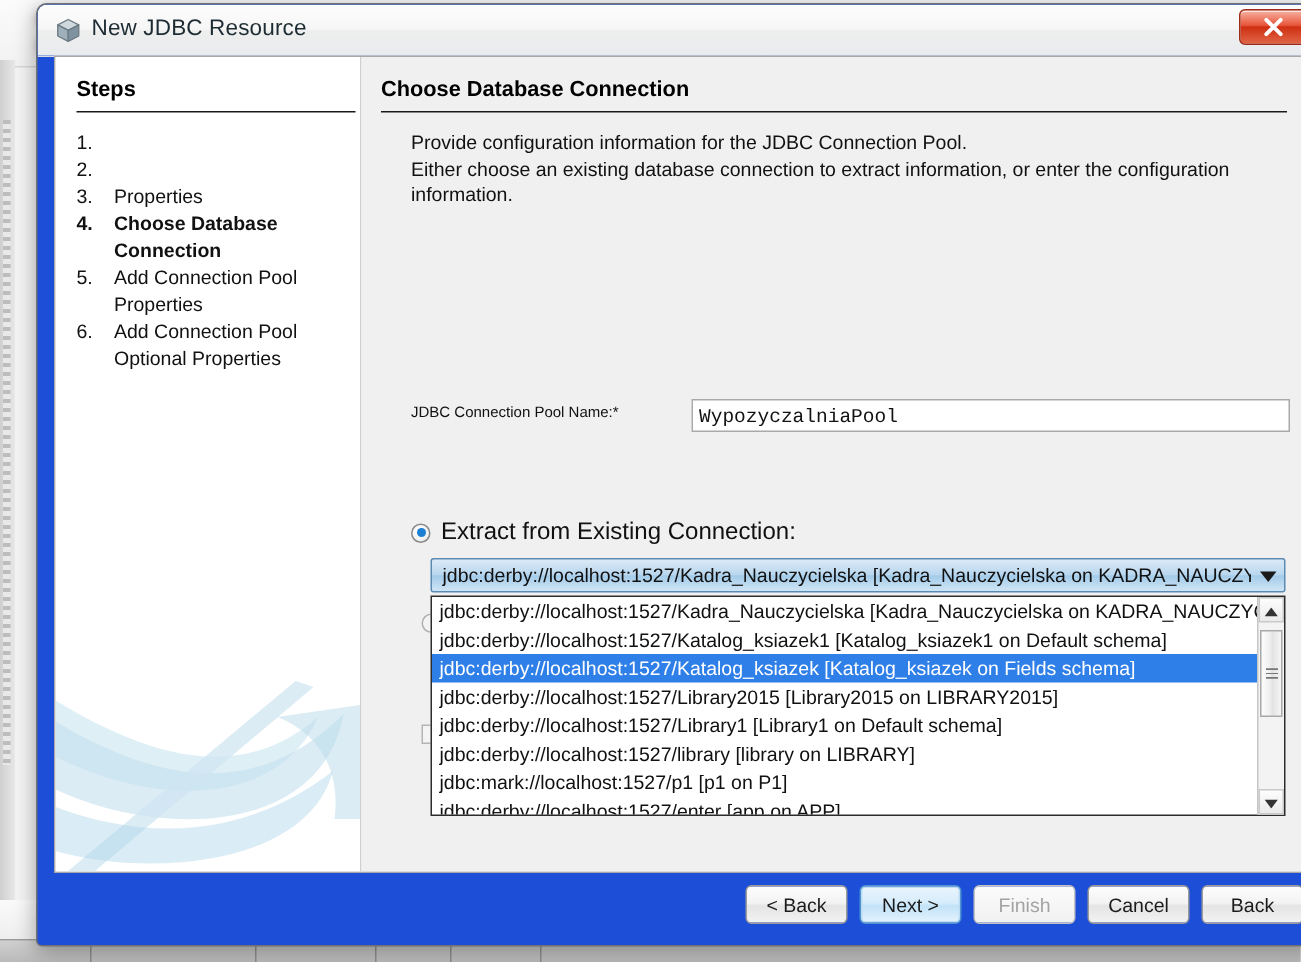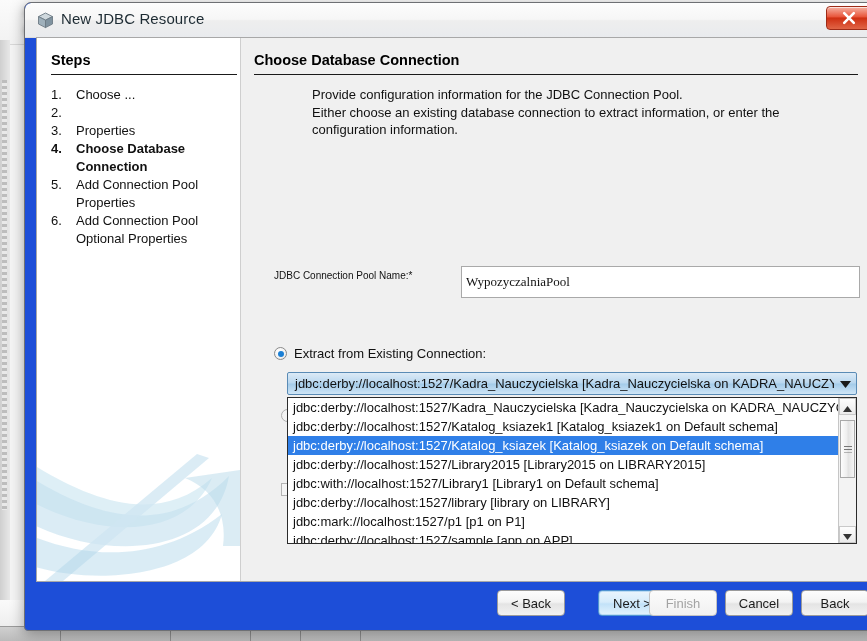--- a/index.html
+++ b/index.html
@@ -120,34 +120,34 @@
     font-size: 14.5px; font-weight: bold; color: #000;
   }
   .content-rule {
     position: absolute; left: 13px; top: 36px; width: 604px;
     border-top: 1px solid #1a1a1a;
   }
   .desc {
     position: absolute; left: 33px; top: 48px; width: 580px;
     font-size: 13px; color: #111; line-height: 17.5px;
   }
-  .desc div { white-space: nowrap; margin-left: 38px; }
+  .desc div { white-space: nowrap; }
   .desc div.wrap { white-space: normal; }
 
   .field-row { position: absolute; left: 33px; top: 228px; width: 590px; }
   .field-label { position: absolute; left: 0; top: 4px; font-size: 10px; color: #111; white-space: nowrap; }
   .field-input {
-    position: absolute; left: 187px; top: 0; width: 399px; height: 32px;
+    position: absolute; left: 187px; top: 0; width: 399px; height: 22px;
     background: #fff; border: 1px solid #a9a9a9; box-sizing: border-box;
-    font-family: Liberation Serif, serif; font-size: 13px; color: #111;
+    font-family: Liberation Mono, monospace; font-size: 13px; color: #111;
     padding: 0 4px; line-height: 20px; outline: none;
   }
 
   .radio-row { position: absolute; left: 33px; top: 308px; display: flex; align-items: center; }
-  .radio-row .rlabel { font-size: 13px; color: #111; margin-left: 7px; white-space: nowrap; }
+  .radio-row .rlabel { font-size: 16px; color: #111; margin-left: 7px; white-space: nowrap; }
   .radio {
     width: 13px; height: 13px; border-radius: 50%;
     background: radial-gradient(circle at 40% 35%, #ffffff 0%, #f2f2f2 60%, #dcdcdc 100%);
     border: 1px solid #8a8a8a; position: relative; box-sizing: border-box; flex: 0 0 13px;
   }
   .radio.checked::after {
     content: ""; position: absolute; left: 2.5px; top: 2.5px; width: 6px; height: 6px;
     border-radius: 50%; background: #1b7fd4;
   }
   .radio.ghost { border-color: #b0b0b0; background: #f3f3f3; }
@@ -215,21 +215,20 @@
     position: absolute; top: 6px; height: 26px;
     font-family: "Liberation Sans", sans-serif; font-size: 13px; color: #1b1b1b;
     background: linear-gradient(#fdfdfd 0%, #f3f3f3 46%, #e4e4e4 54%, #f2f2f2 100%);
     border: 1px solid #9b9b9b; border-radius: 4px; box-sizing: border-box;
     cursor: pointer; display: flex; align-items: center; justify-content: center;
   }
   .btn.default {
     border: 1px solid #4f94d0;
     background: linear-gradient(#eaf5fd 0%, #d6ecfb 46%, #c2e2f8 54%, #e4f3fd 100%);
     box-shadow: 0 0 0 1px #bcdcf4 inset;
-    margin-left: 25px;
   }
   .btn.disabled { color: #a3a3a3; border-color: #c3c3c3; background: linear-gradient(#fbfbfb,#f1f1f1); cursor: default; }
 </style>
 </head>
 <body>
 
 <div id="bg-root">
   <div class="bg-editor">
     <span class="bg-blur-line" style="left:148px; top:8px;  width:66px;  background:#8a8ae0;"></span>
     <span class="bg-blur-line" style="left:230px; top:8px;  width:44px;  background:#7b7bd6;"></span>
@@ -278,21 +277,20 @@
   </div>
 
   <div class="dialog-body">
 
     <div class="steps-pane">
       <div class="steps-title">Steps</div>
       <div class="steps-rule"></div>
       <div class="steps-list">
         <div class="step">
           <span class="num">1.</span>
-          <span class="lbl">Choose ...</span>
         </div>
         <div class="step">
           <span class="num">2.</span>
         </div>
         <div class="step">
           <span class="num">3.</span>
           <span class="lbl">Properties</span>
         </div>
         <div class="step current">
           <span class="num">4.</span>
@@ -345,26 +343,26 @@
           <svg width="11" height="8" viewBox="0 0 11 8">
               <polygon points="0,1 11,1 5.5,8" fill="#1a1a1a"></polygon>
             </svg>
         </span>
       </div>
 
       <div class="popup">
         <div class="popup-list">
           <div class="popup-item">jdbc:derby://localhost:1527/Kadra_Nauczycielska [Kadra_Nauczycielska on KADRA_NAUCZYCIE</div>
           <div class="popup-item">jdbc:derby://localhost:1527/Katalog_ksiazek1 [Katalog_ksiazek1 on Default schema]</div>
-          <div class="popup-item selected">jdbc:derby://localhost:1527/Katalog_ksiazek [Katalog_ksiazek on Default schema]</div>
+          <div class="popup-item selected">jdbc:derby://localhost:1527/Katalog_ksiazek [Katalog_ksiazek on Fields schema]</div>
           <div class="popup-item">jdbc:derby://localhost:1527/Library2015 [Library2015 on LIBRARY2015]</div>
-          <div class="popup-item">jdbc:with://localhost:1527/Library1 [Library1 on Default schema]</div>
+          <div class="popup-item">jdbc:derby://localhost:1527/Library1 [Library1 on Default schema]</div>
           <div class="popup-item">jdbc:derby://localhost:1527/library [library on LIBRARY]</div>
           <div class="popup-item">jdbc:mark://localhost:1527/p1 [p1 on P1]</div>
-          <div class="popup-item">jdbc:derby://localhost:1527/sample [app on APP]</div>
+          <div class="popup-item">jdbc:derby://localhost:1527/enter [app on APP]</div>
         </div>
         <div class="vscroll">
           <div class="vs-btn vs-up">
             <span>
               <svg width="9" height="6" viewBox="0 0 9 6">
                   <polygon points="4.5,0 9,6 0,6" fill="#333"></polygon>
                 </svg>
             </span>
           </div>
           <div class="vs-thumb">

